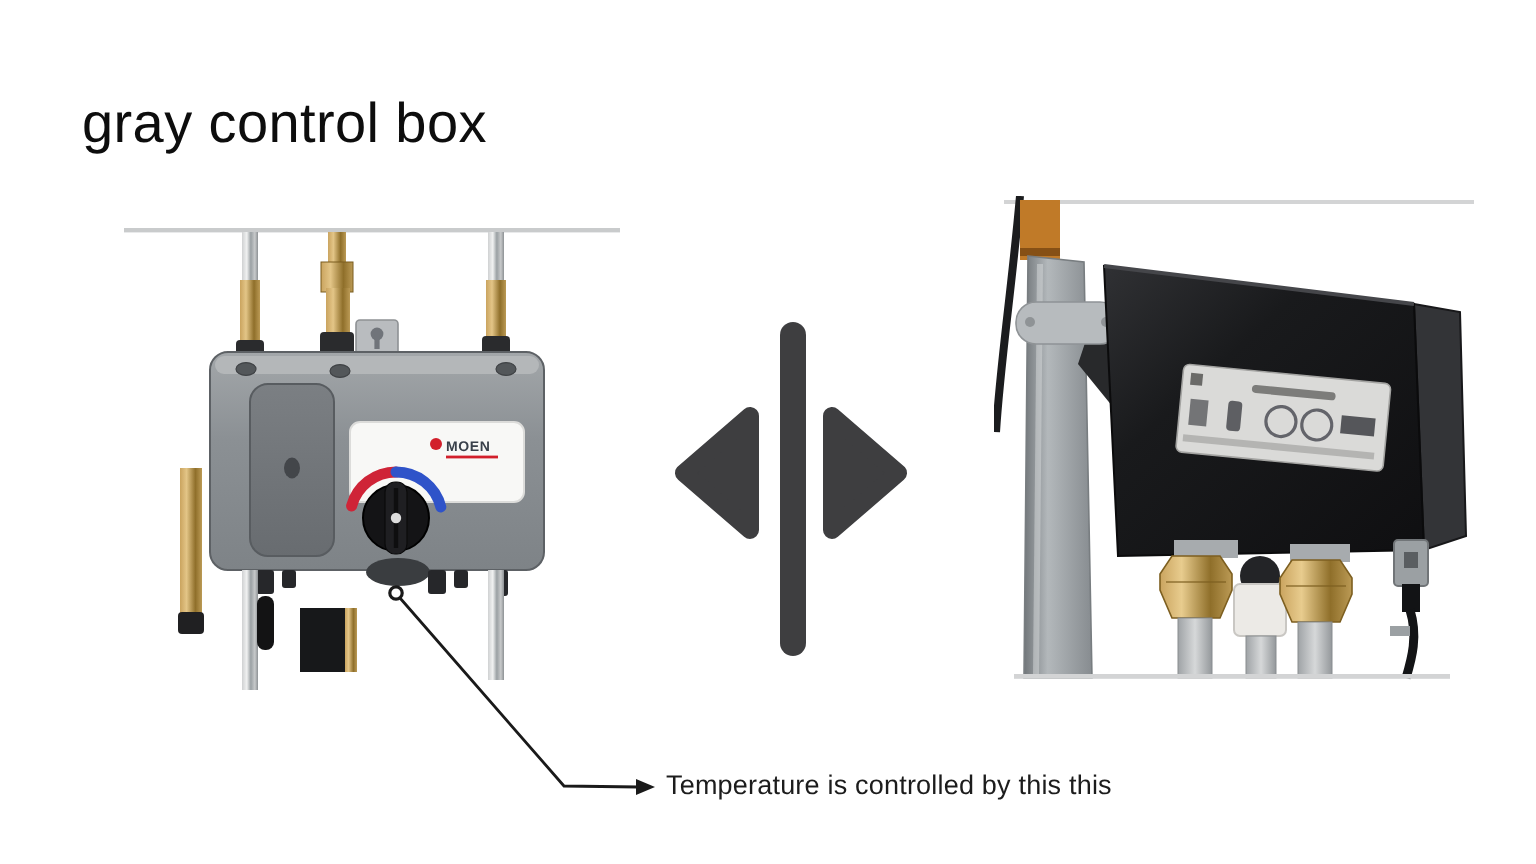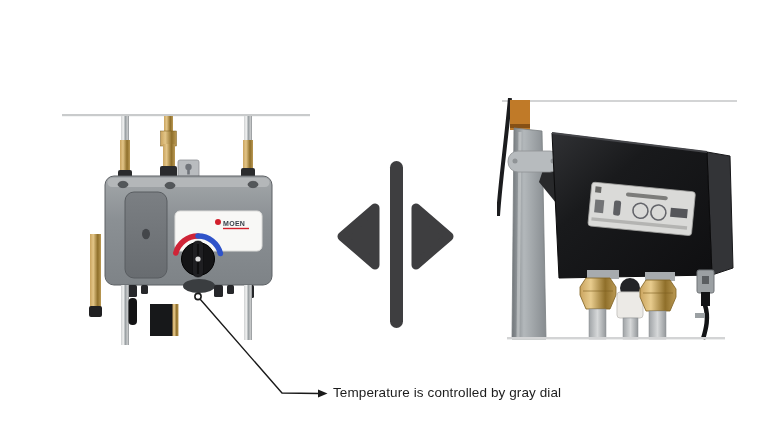--- a/index.html
+++ b/index.html
@@ -22,20 +22,21 @@
     position:absolute;left:333px;top:385px;font-size:13.5px;color:#1c1c1c;
     letter-spacing:.1px;white-space:nowrap;
   }
   svg{display:block;}
 </style>
 </head>
 <body>
 
 <div class="canvas">
 
+  <div class="title title-left">gray control box</div>
 
   <div class="photo photo-left">
     <svg width="248" height="234" viewBox="0 0 248 234">
       <defs>
         <linearGradient id="chromeV" x1="0" y1="0" x2="1" y2="0">
           <stop offset="0" stop-color="#cfd1d2"></stop>
             <stop offset=".3" stop-color="#f0f1f1"></stop>
           <stop offset=".55" stop-color="#9aa0a3"></stop>
             <stop offset=".8" stop-color="#c7c9ca"></stop>
           <stop offset="1" stop-color="#8d9194"></stop>
@@ -248,15 +249,15 @@
       <rect x="10" y="239" width="218" height="2.4" fill="#d3d4d5"></rect>
     </svg>
   </div>
 
   <svg class="callout" viewBox="0 0 768 432">
     <path d="M200,299 L282,393 L319,393.5" fill="none" stroke="#1a1a1a" stroke-width="1.4"></path>
     <circle cx="198" cy="296.5" r="3.1" fill="#ffffff" stroke="#1a1a1a" stroke-width="1.6"></circle>
     <polygon points="318,389.5 327.5,393.5 318,397.5" fill="#1a1a1a"></polygon>
   </svg>
 
-  <div class="caption">Temperature is controlled by gray dial</div>
+  <div class="caption">Temperature is controlled by this this</div>
 
 </div>
 
 </body></html>

